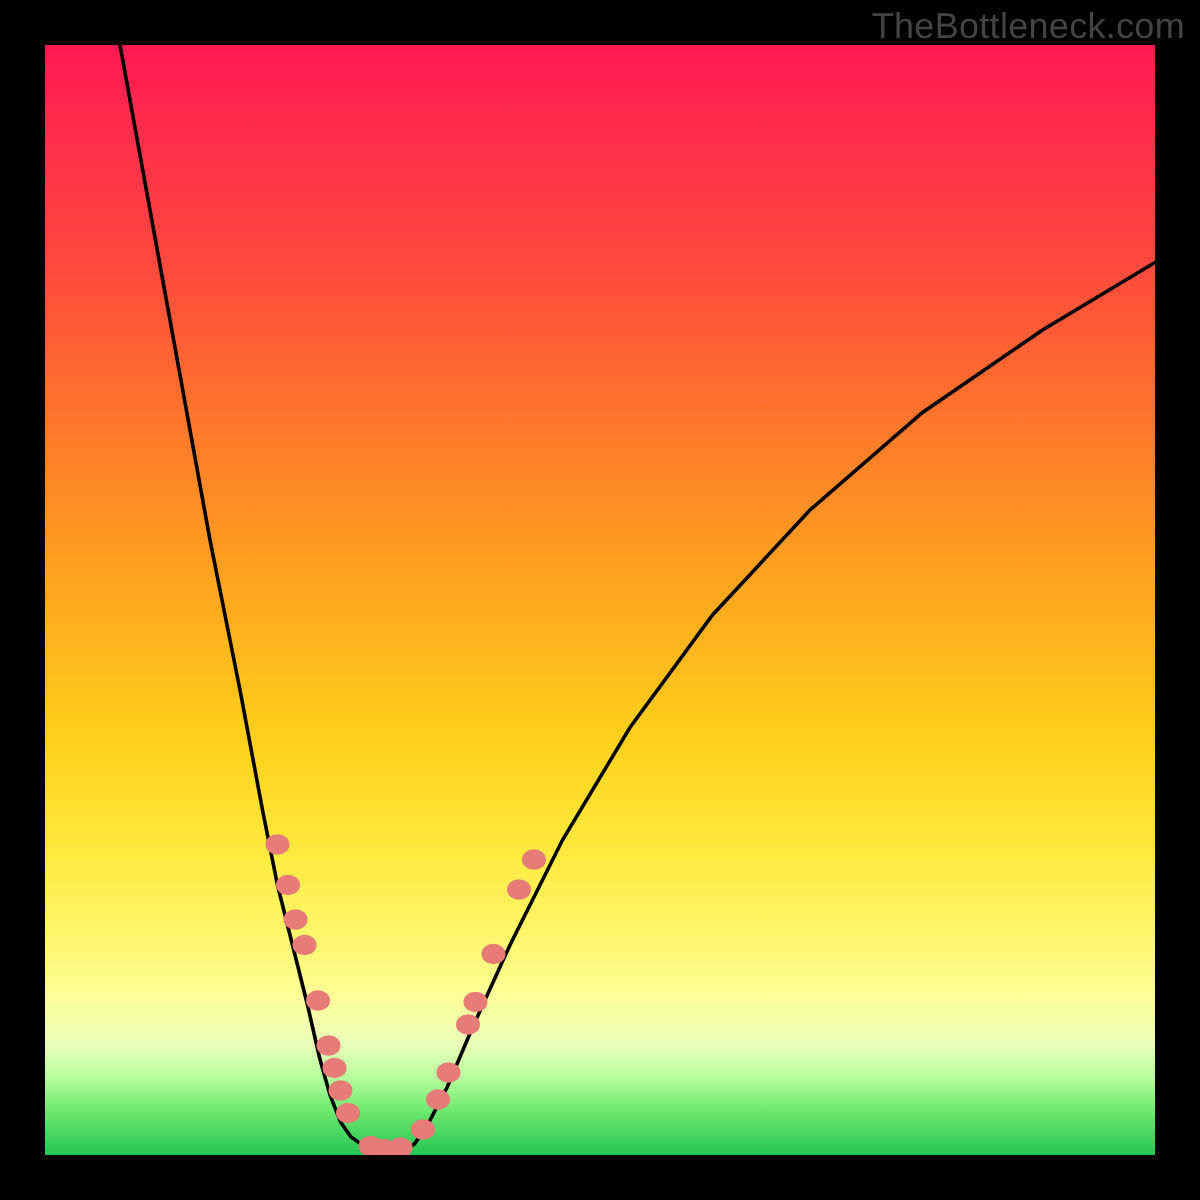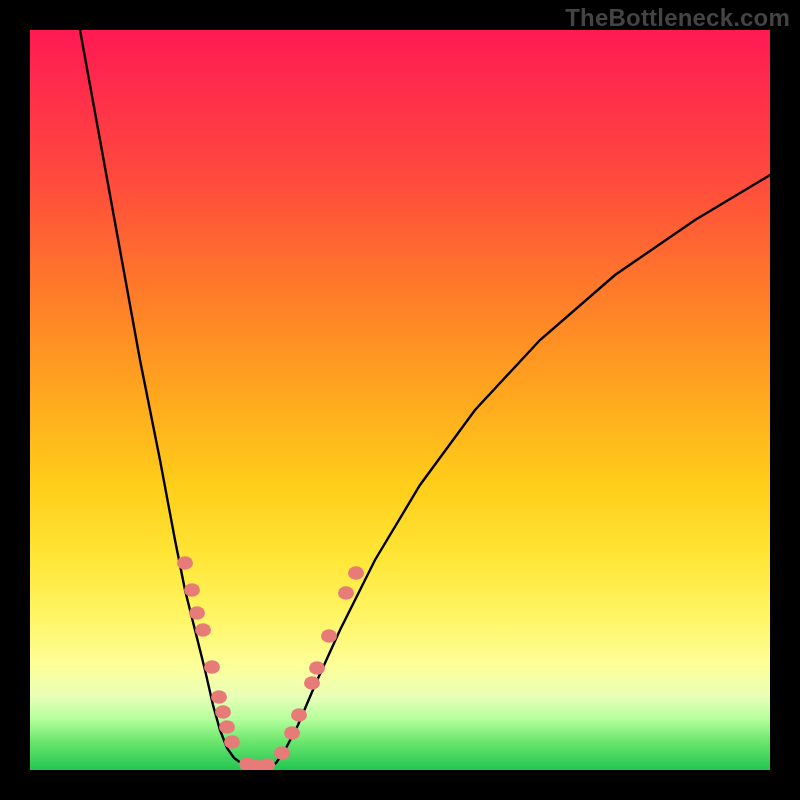--- a/index.html
+++ b/index.html
@@ -42,21 +42,21 @@
       #6fe86f 96%,
       #23c552 100%
     );
   }
   .watermark {
     position: absolute;
     top: 4px;
     right: 10px;
     color: #444;
     font-size: 24px;
-    font-weight: 700;
+    font-weight: 400;
     letter-spacing: 0.2px;
     user-select: none;
   }
   svg.curves {
     position: absolute;
     left: 0;
     top: 0;
   }
 </style>
 </head>

